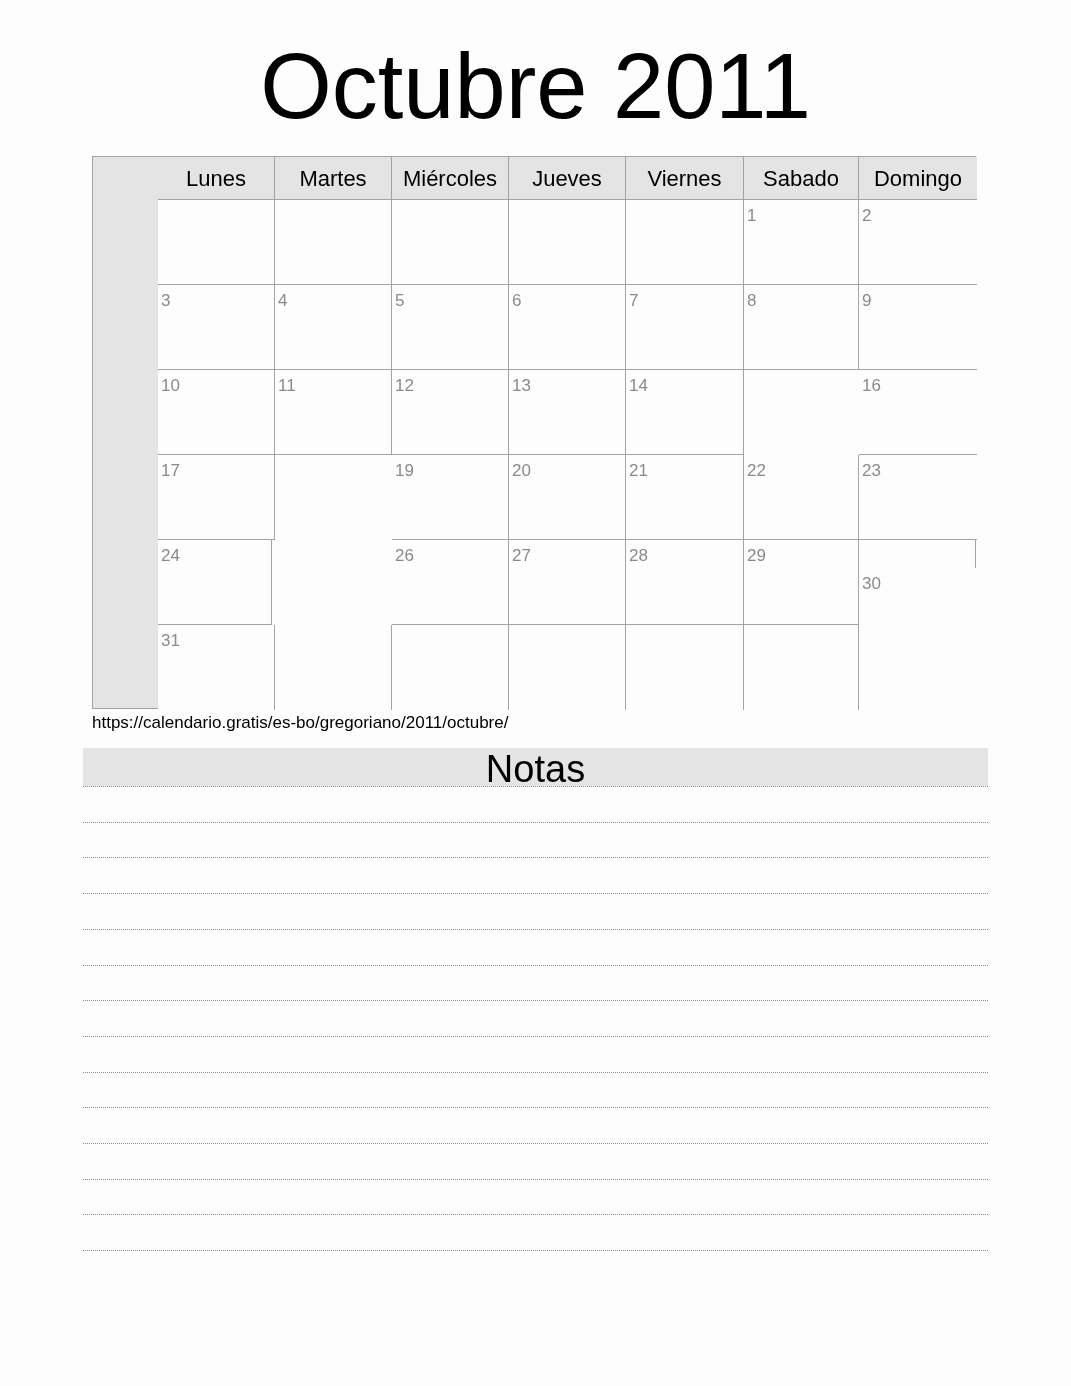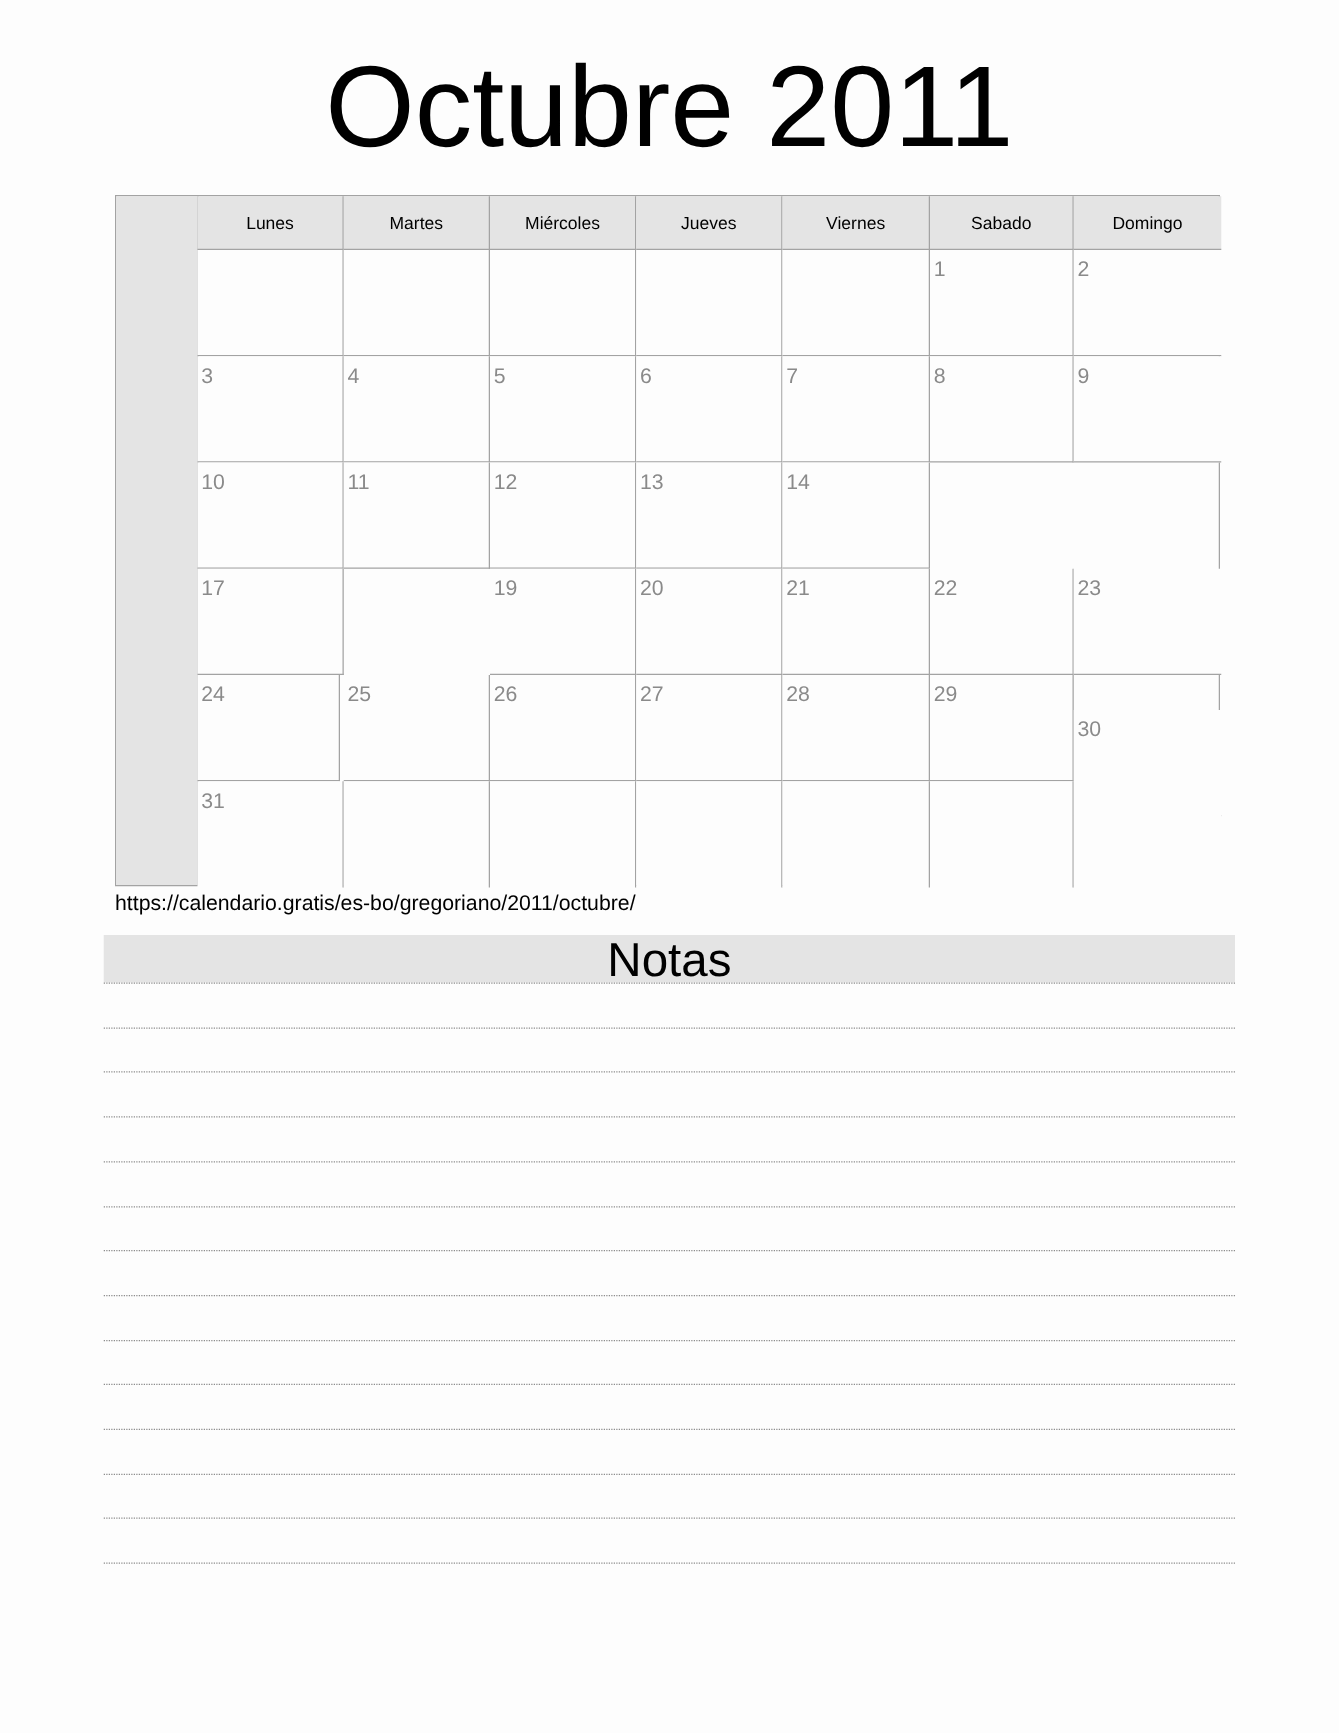--- a/index.html
+++ b/index.html
@@ -20,21 +20,21 @@
     border: 1px solid #a3a3a3; box-sizing: border-box;
     background: #fdfdfd;
   }
   .week-col {
     position: absolute; left: 0; top: 0; width: 65px; height: 551px;
     background: #e4e4e4; border-right: 1px solid #a3a3a3;
   }
   .hdr {
     position: absolute; top: 0; height: 43px; background: #e4e4e4;
     border-right: 1px solid #a3a3a3; border-bottom: 1px solid #a3a3a3;
-    box-sizing: border-box; text-align: center; font-size: 14px; line-height: 43px;
+    box-sizing: border-box; text-align: center; font-size: 22px; line-height: 43px;
   }
   .cell {
     position: absolute; height: 85px;
     border-right: 1px solid #a3a3a3; border-bottom: 1px solid #a3a3a3;
     box-sizing: border-box; background: #fdfdfd;
   }
   .cell.last-row { border-bottom: none; }
   .cell.last-col, .hdr.last-col { border-right: none; }
   .num {
     position: absolute; left: 3px; top: 6px; font-size: 17px; color: #8a8a8a;
@@ -115,43 +115,43 @@
     </div>
     <div class="cell" style="left: 299px; top: 213px; width: 117px; height: 85px;">
       <span class="num">12</span>
     </div>
     <div class="cell" style="left: 416px; top: 213px; width: 117px; height: 85px;">
       <span class="num">13</span>
     </div>
     <div class="cell" style="left: 533px; top: 213px; width: 118px; height: 85px;">
       <span class="num">14</span>
     </div>
+    <div class="cell last-col" style="left: 766px; top: 213px; width: 118px; height: 85px;">
+      <span class="num">16</span>
+    </div>
     <div class="cell" style="left: 65px; top: 298px; width: 117px; height: 85px;">
       <span class="num">17</span>
     </div>
     <div class="cell" style="left: 299px; top: 298px; width: 117px; height: 85px;">
       <span class="num">19</span>
     </div>
     <div class="cell" style="left: 416px; top: 298px; width: 117px; height: 85px;">
       <span class="num">20</span>
     </div>
     <div class="cell" style="left: 533px; top: 298px; width: 118px; height: 85px;">
       <span class="num">21</span>
     </div>
     <div class="cell" style="left: 651px; top: 298px; width: 115px; height: 85px;">
       <span class="num">22</span>
     </div>
     <div class="cell last-col" style="left: 766px; top: 298px; width: 118px; height: 85px;">
       <span class="num">23</span>
     </div>
     <div class="cell" style="left: 65px; top: 383px; width: 114px; height: 85px;">
       <span class="num">24</span>
-    </div>
-    <div class="cell" style="left: 182px; top: 383px; width: 117px; height: 85px;">
-      <span class="num">25</span>
     </div>
     <div class="cell" style="left: 299px; top: 383px; width: 117px; height: 85px;">
       <span class="num">26</span>
     </div>
     <div class="cell" style="left: 416px; top: 383px; width: 117px; height: 85px;">
       <span class="num">27</span>
     </div>
     <div class="cell" style="left: 533px; top: 383px; width: 118px; height: 85px;">
       <span class="num">28</span>
     </div>

